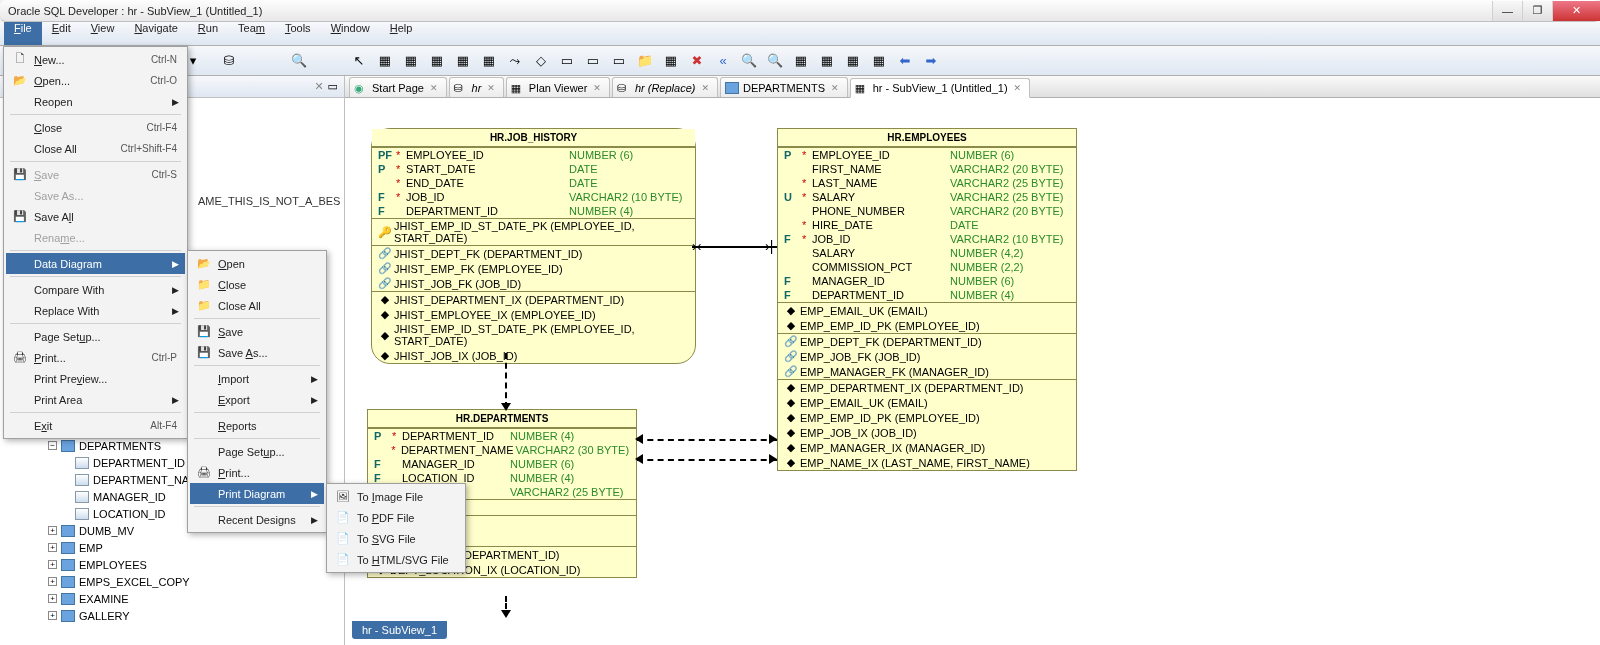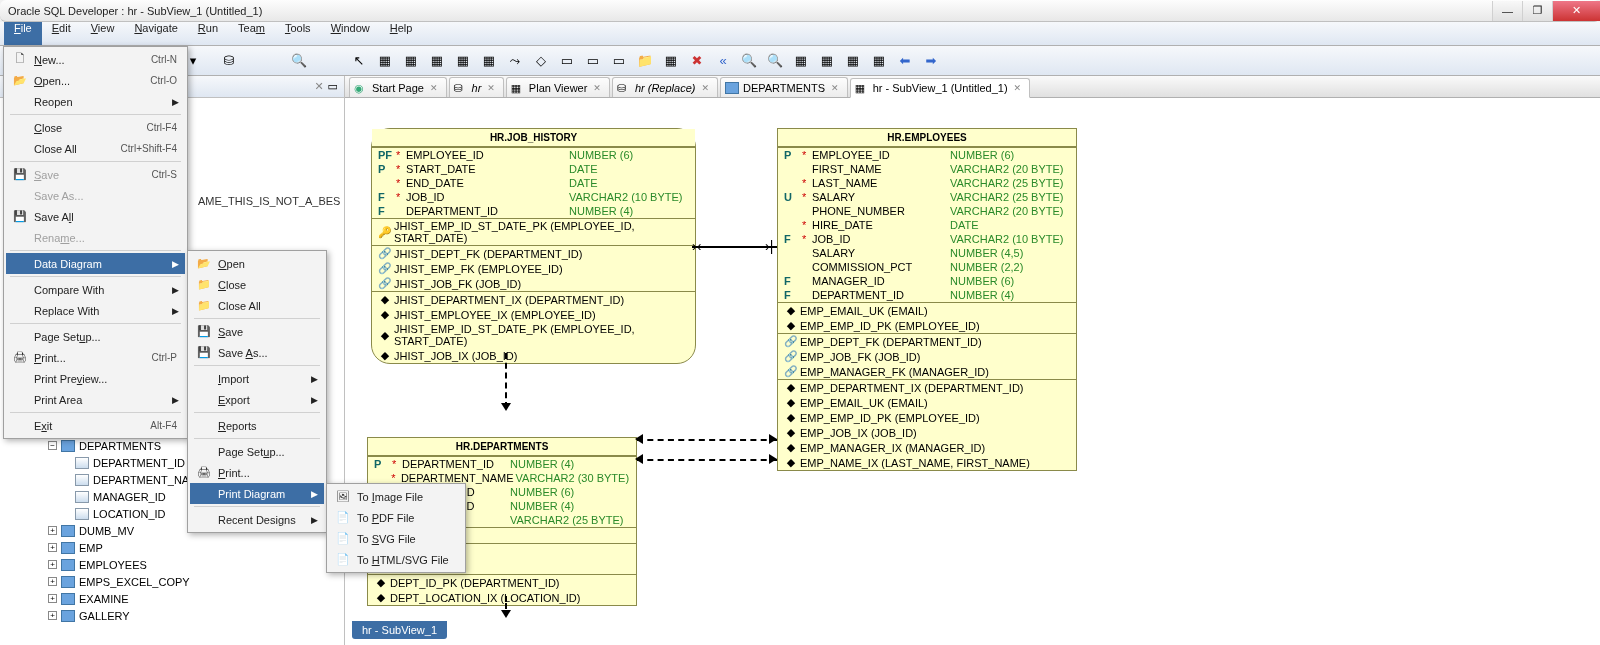--- a/index.html
+++ b/index.html
@@ -397,21 +397,21 @@
             <div class="erow">
               <span class="flag">F</span>
               <span class="star">*</span>
               <span class="name">JOB_ID</span>
               <span class="type">VARCHAR2 (10 BYTE)</span>
             </div>
             <div class="erow">
               <span class="flag"></span>
               <span class="star"></span>
               <span class="name">SALARY</span>
-              <span class="type">NUMBER (4,5)</span>
+              <span class="type">NUMBER (4,2)</span>
             </div>
             <div class="erow">
               <span class="flag"></span>
               <span class="star"></span>
               <span class="name">COMMISSION_PCT</span>
               <span class="type">NUMBER (2,2)</span>
             </div>
             <div class="erow">
               <span class="flag">F</span>
               <span class="star"></span>
@@ -470,21 +470,21 @@
               <span class="keyicon">◆</span>
               <span class="name">EMP_MANAGER_IX (MANAGER_ID)</span>
             </div>
             <div class="erow">
               <span class="keyicon">◆</span>
               <span class="name">EMP_NAME_IX (LAST_NAME, FIRST_NAME)</span>
             </div>
           </div>
       </div>
 
-      <div class="entity" style="top:311px; left:22px; width:270px;margin-top:28px;">
+      <div class="entity" style="top:311px; left:22px; width:270px;">
         <div class="entity-title">HR.DEPARTMENTS</div>
         <div class="entity-section" id="dept-cols">
             <div class="erow">
               <span class="flag">P</span>
               <span class="star">*</span>
               <span class="name">DEPARTMENT_ID</span>
               <span class="type">NUMBER (4)</span>
             </div>
             <div class="erow">
               <span class="flag"></span>

